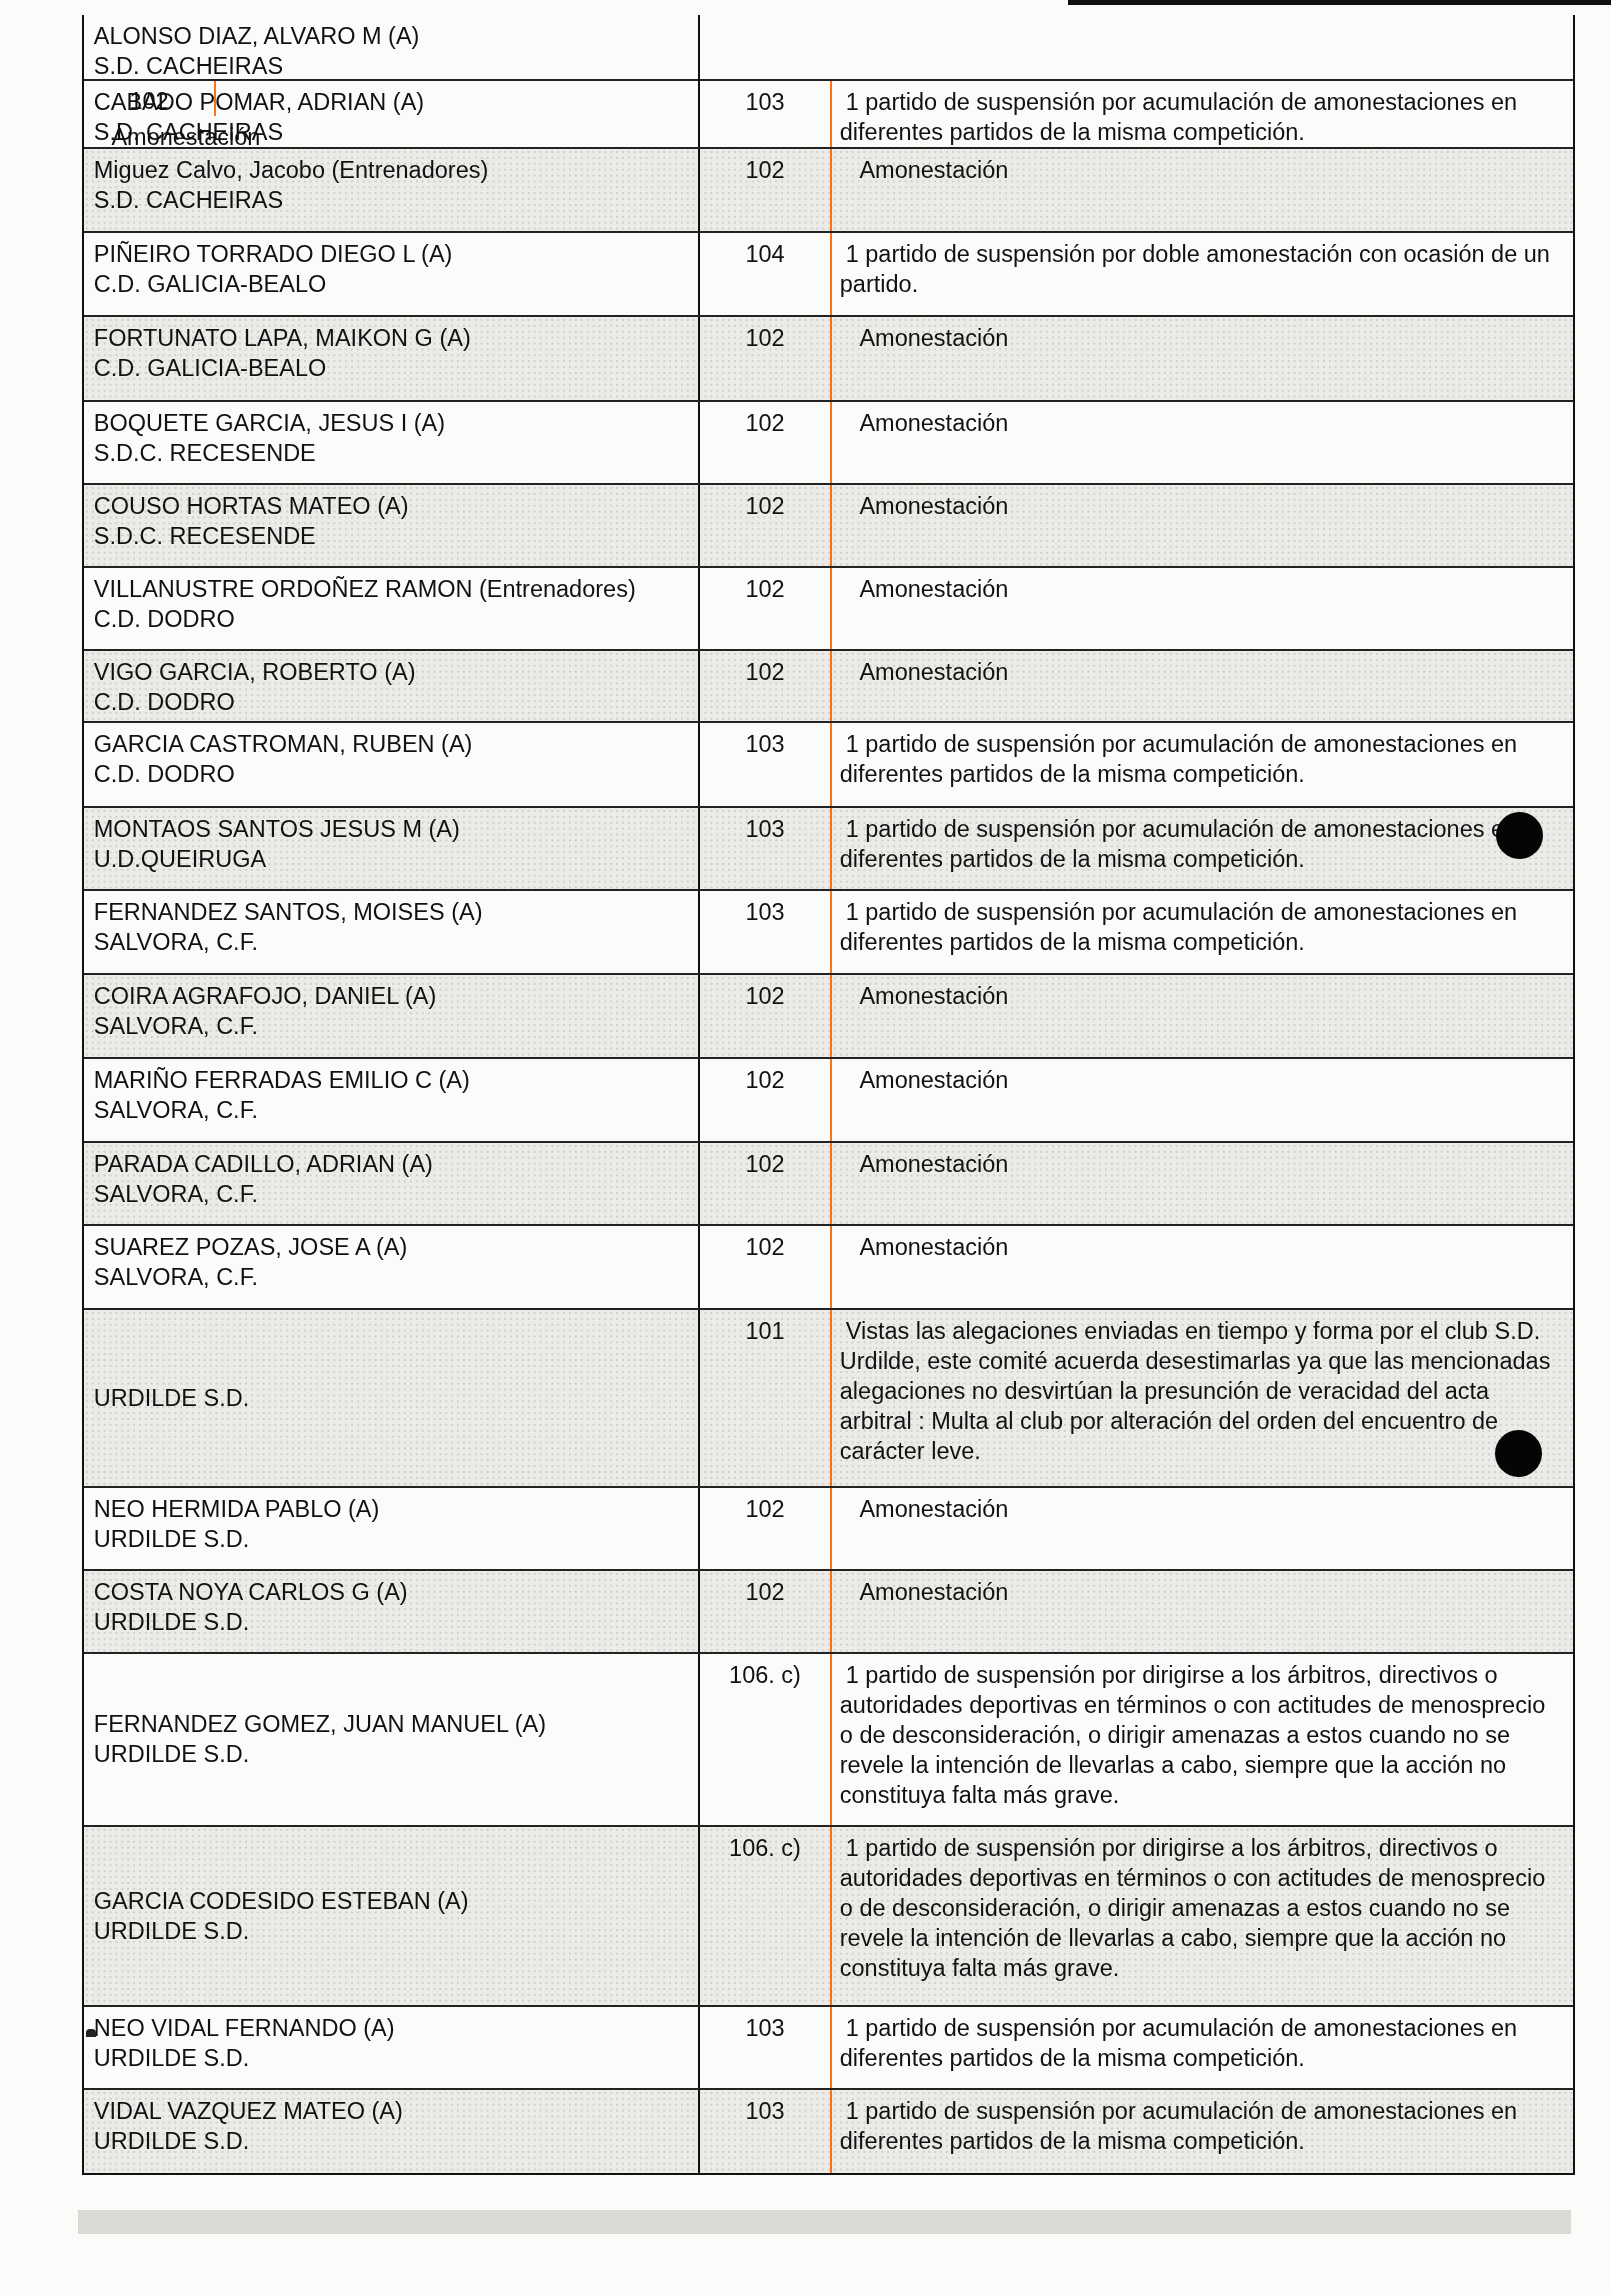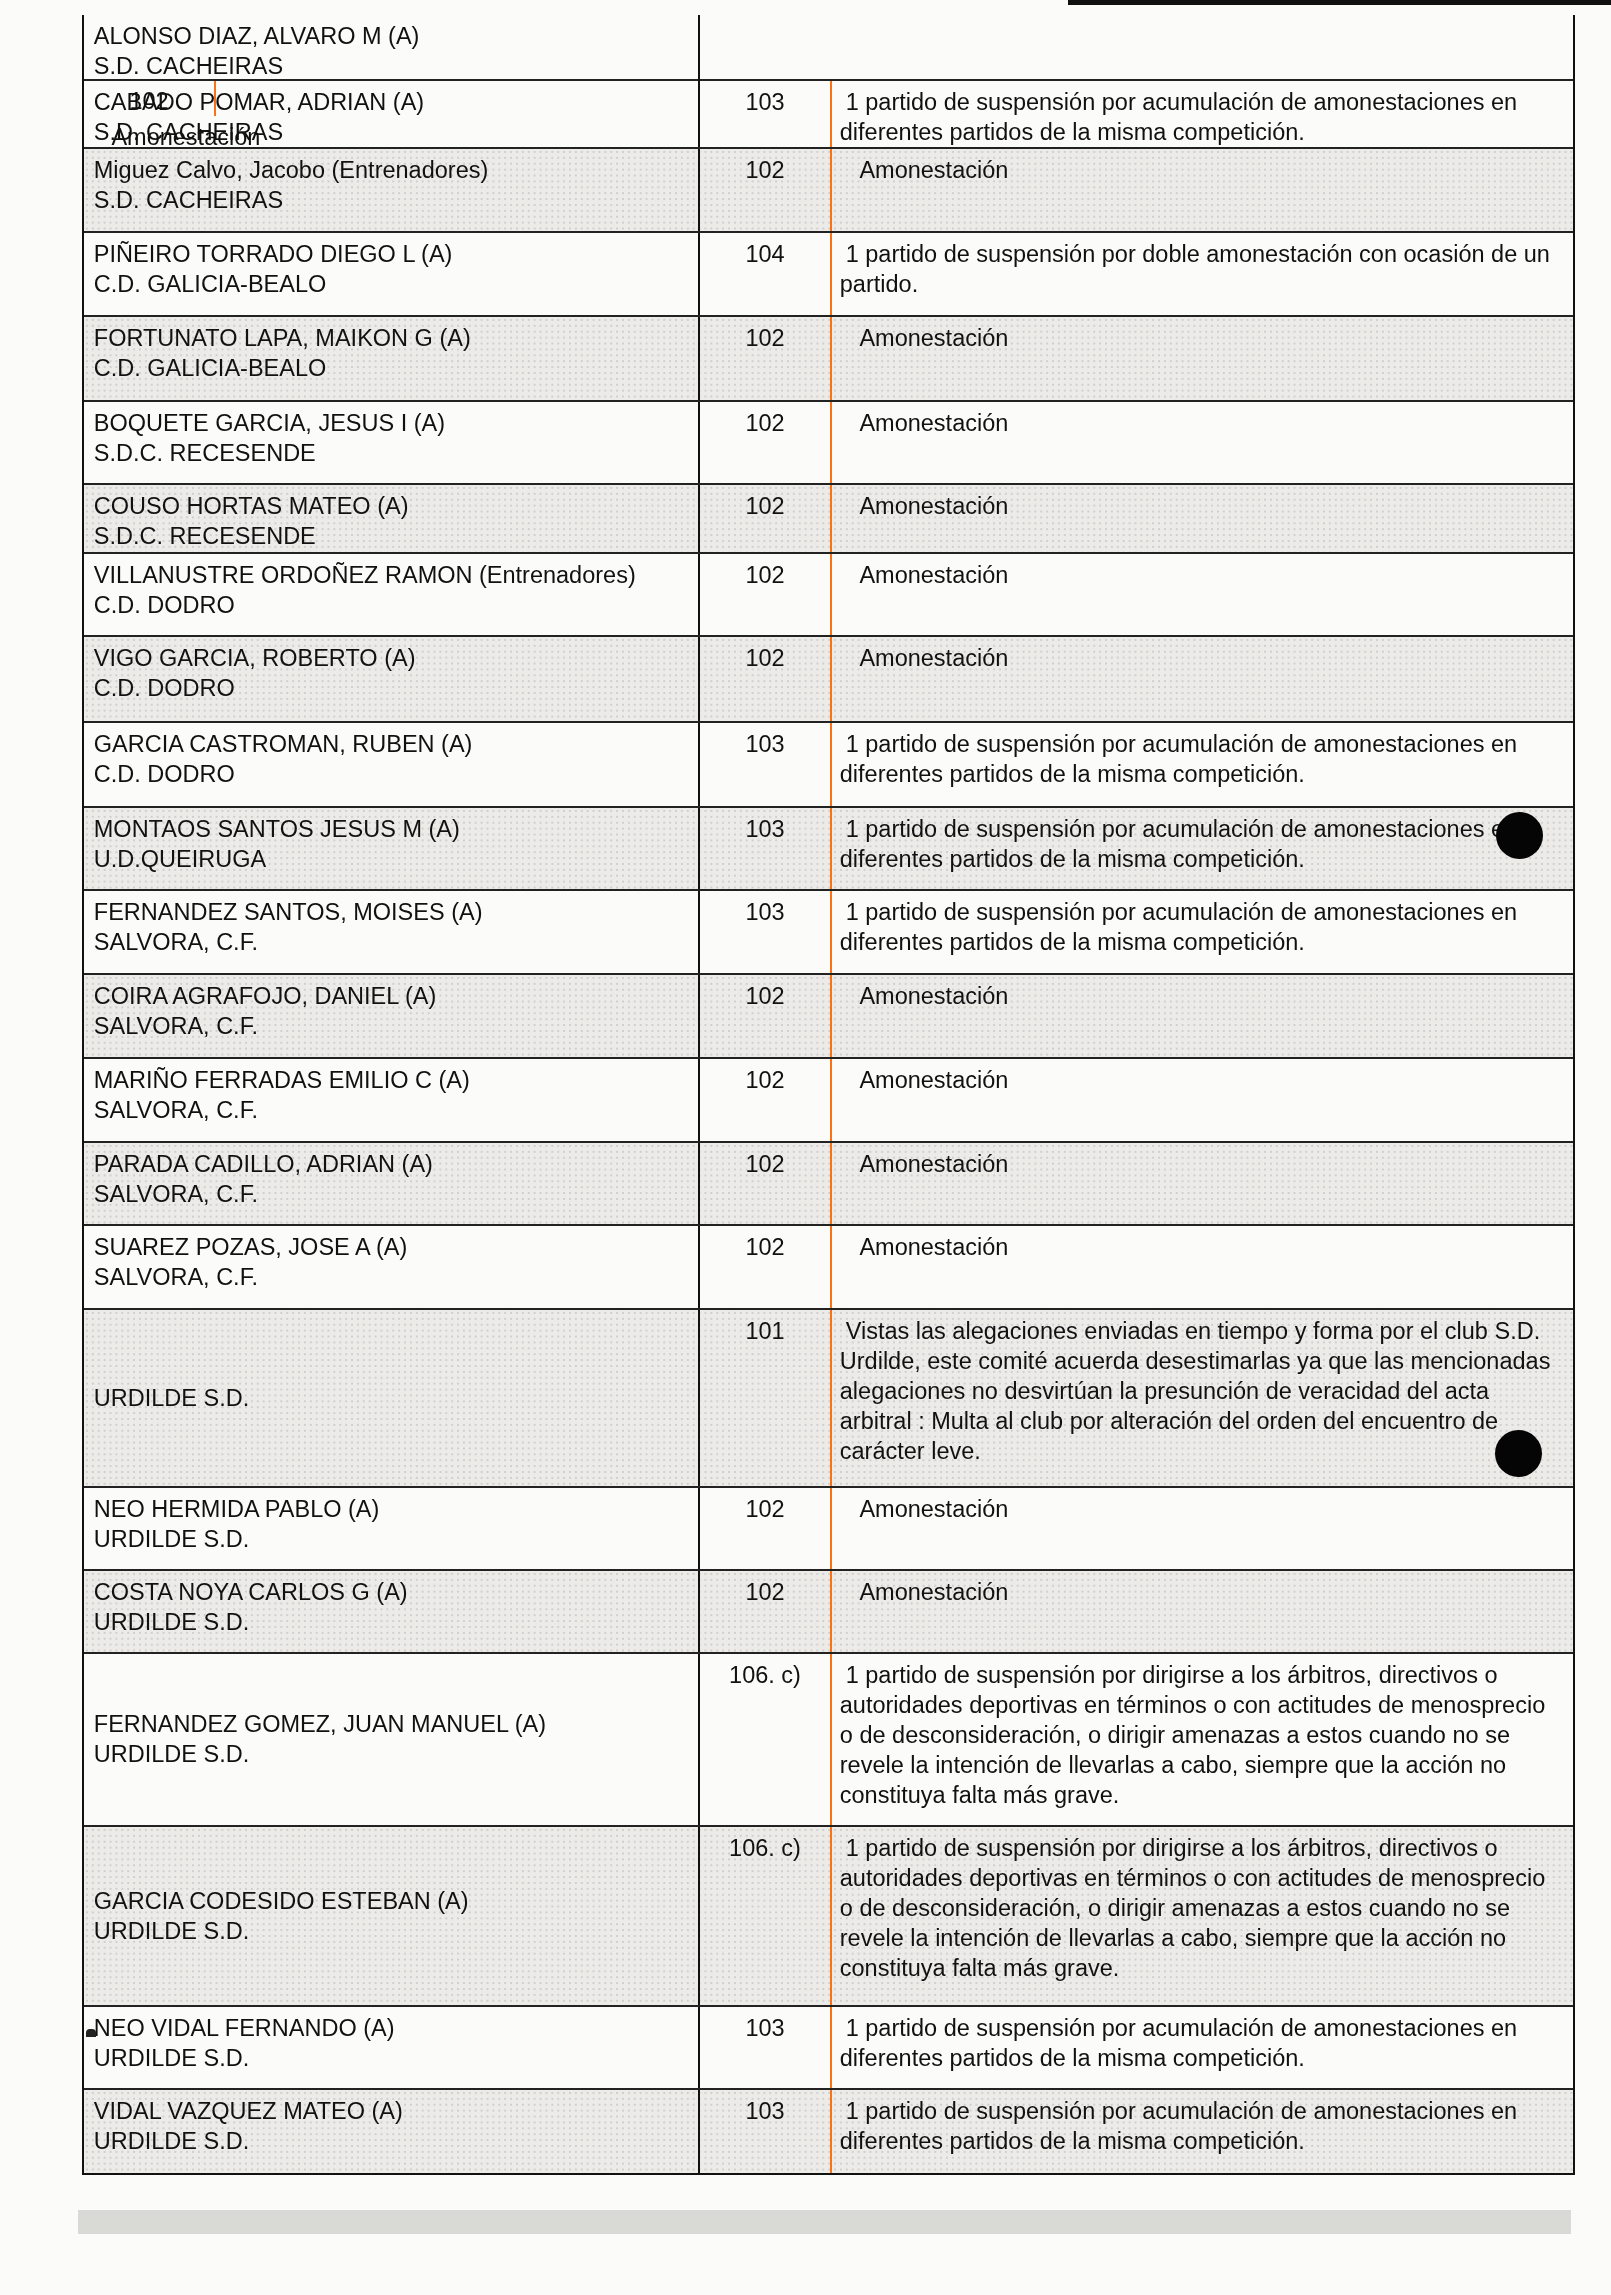--- a/index.html
+++ b/index.html
@@ -91,37 +91,37 @@
       <div class="cell c-desc"><span class="amon">Amonestación</span></div>
     </div>
     <div class="row" style="height: 83px;">
       <div class="cell c-name">
         <div>BOQUETE GARCIA, JESUS I (A)</div>
         <div>S.D.C. RECESENDE</div>
       </div>
       <div class="cell c-code">102</div>
       <div class="cell c-desc"><span class="amon">Amonestación</span></div>
     </div>
-    <div class="row shaded" style="height: 69px; justify-content: center;">
+    <div class="row shaded" style="height: 83px; justify-content: center;">
       <div class="cell c-name">
         <div>COUSO HORTAS MATEO (A)</div>
         <div>S.D.C. RECESENDE</div>
       </div>
       <div class="cell c-code">102</div>
       <div class="cell c-desc"><span class="amon">Amonestación</span></div>
     </div>
     <div class="row" style="height: 83px;">
       <div class="cell c-name">
         <div>VILLANUSTRE ORDOÑEZ RAMON (Entrenadores)</div>
         <div>C.D. DODRO</div>
       </div>
       <div class="cell c-code">102</div>
       <div class="cell c-desc"><span class="amon">Amonestación</span></div>
     </div>
-    <div class="row shaded" style="height: 86px;">
+    <div class="row shaded" style="height: 72px;">
       <div class="cell c-name">
         <div>VIGO GARCIA, ROBERTO (A)</div>
         <div>C.D. DODRO</div>
       </div>
       <div class="cell c-code">102</div>
       <div class="cell c-desc"><span class="amon">Amonestación</span></div>
     </div>
     <div class="row" style="height: 85px;">
       <div class="cell c-name">
         <div>GARCIA CASTROMAN, RUBEN (A)</div>

